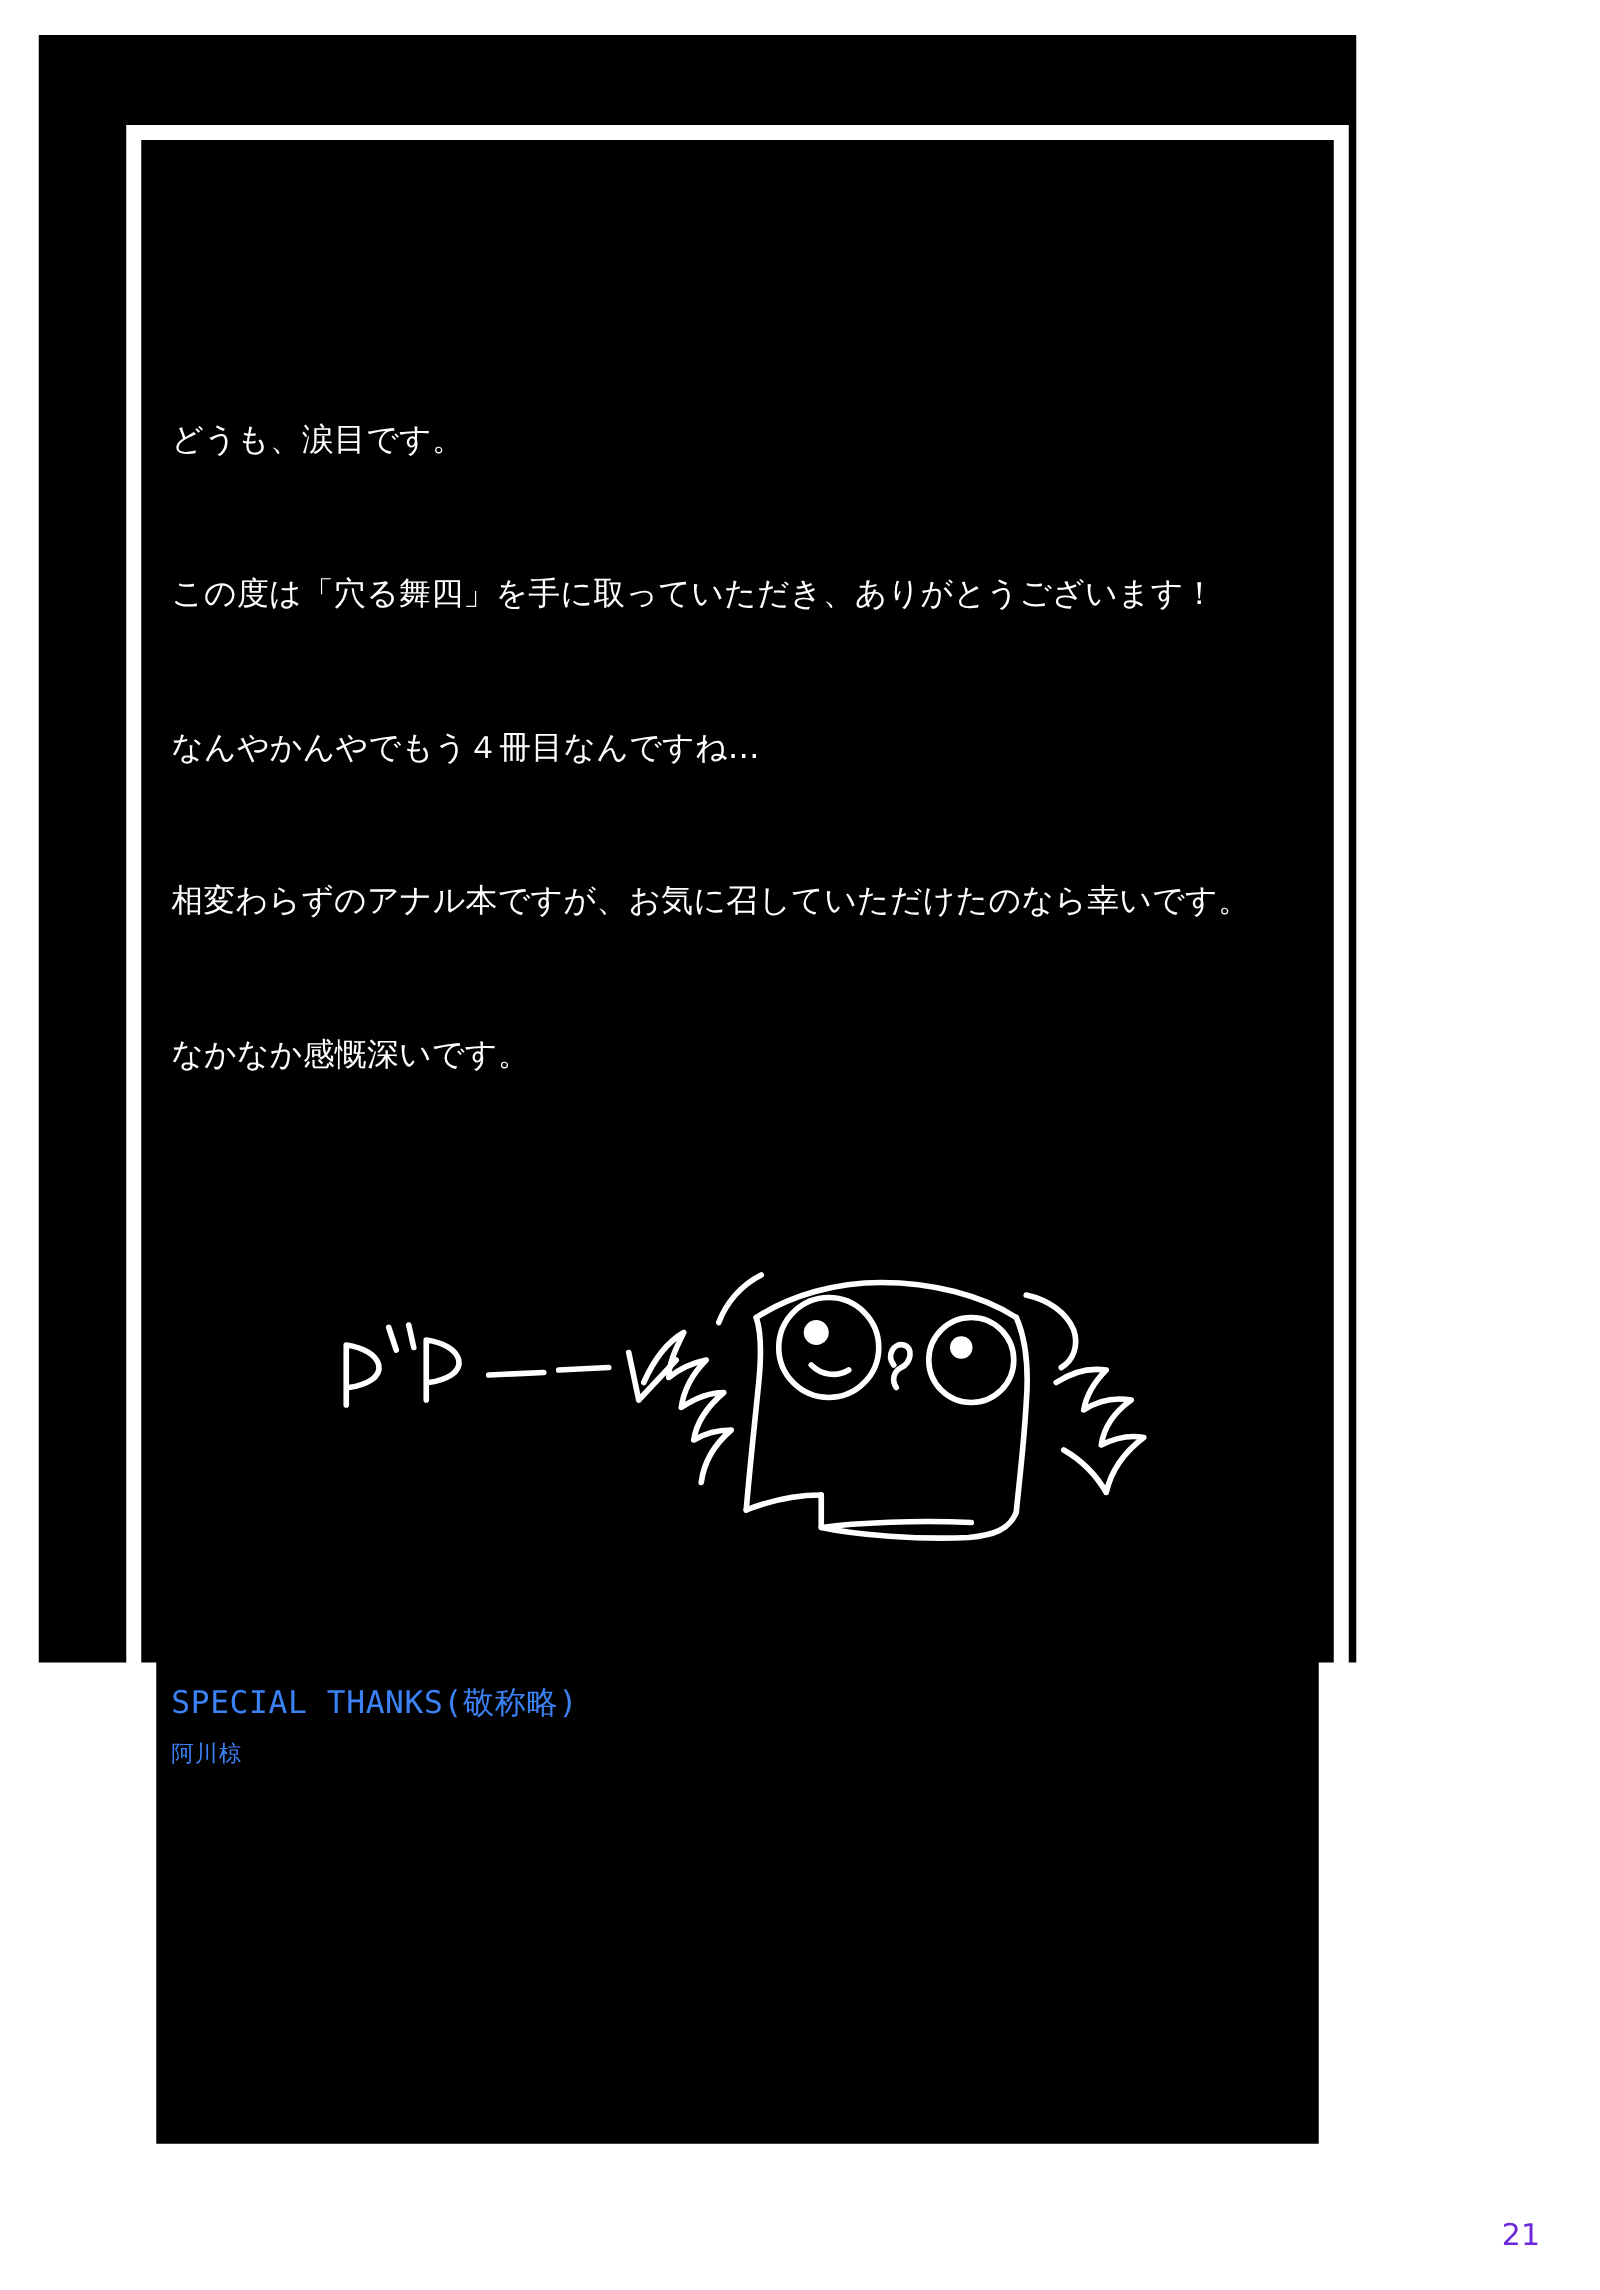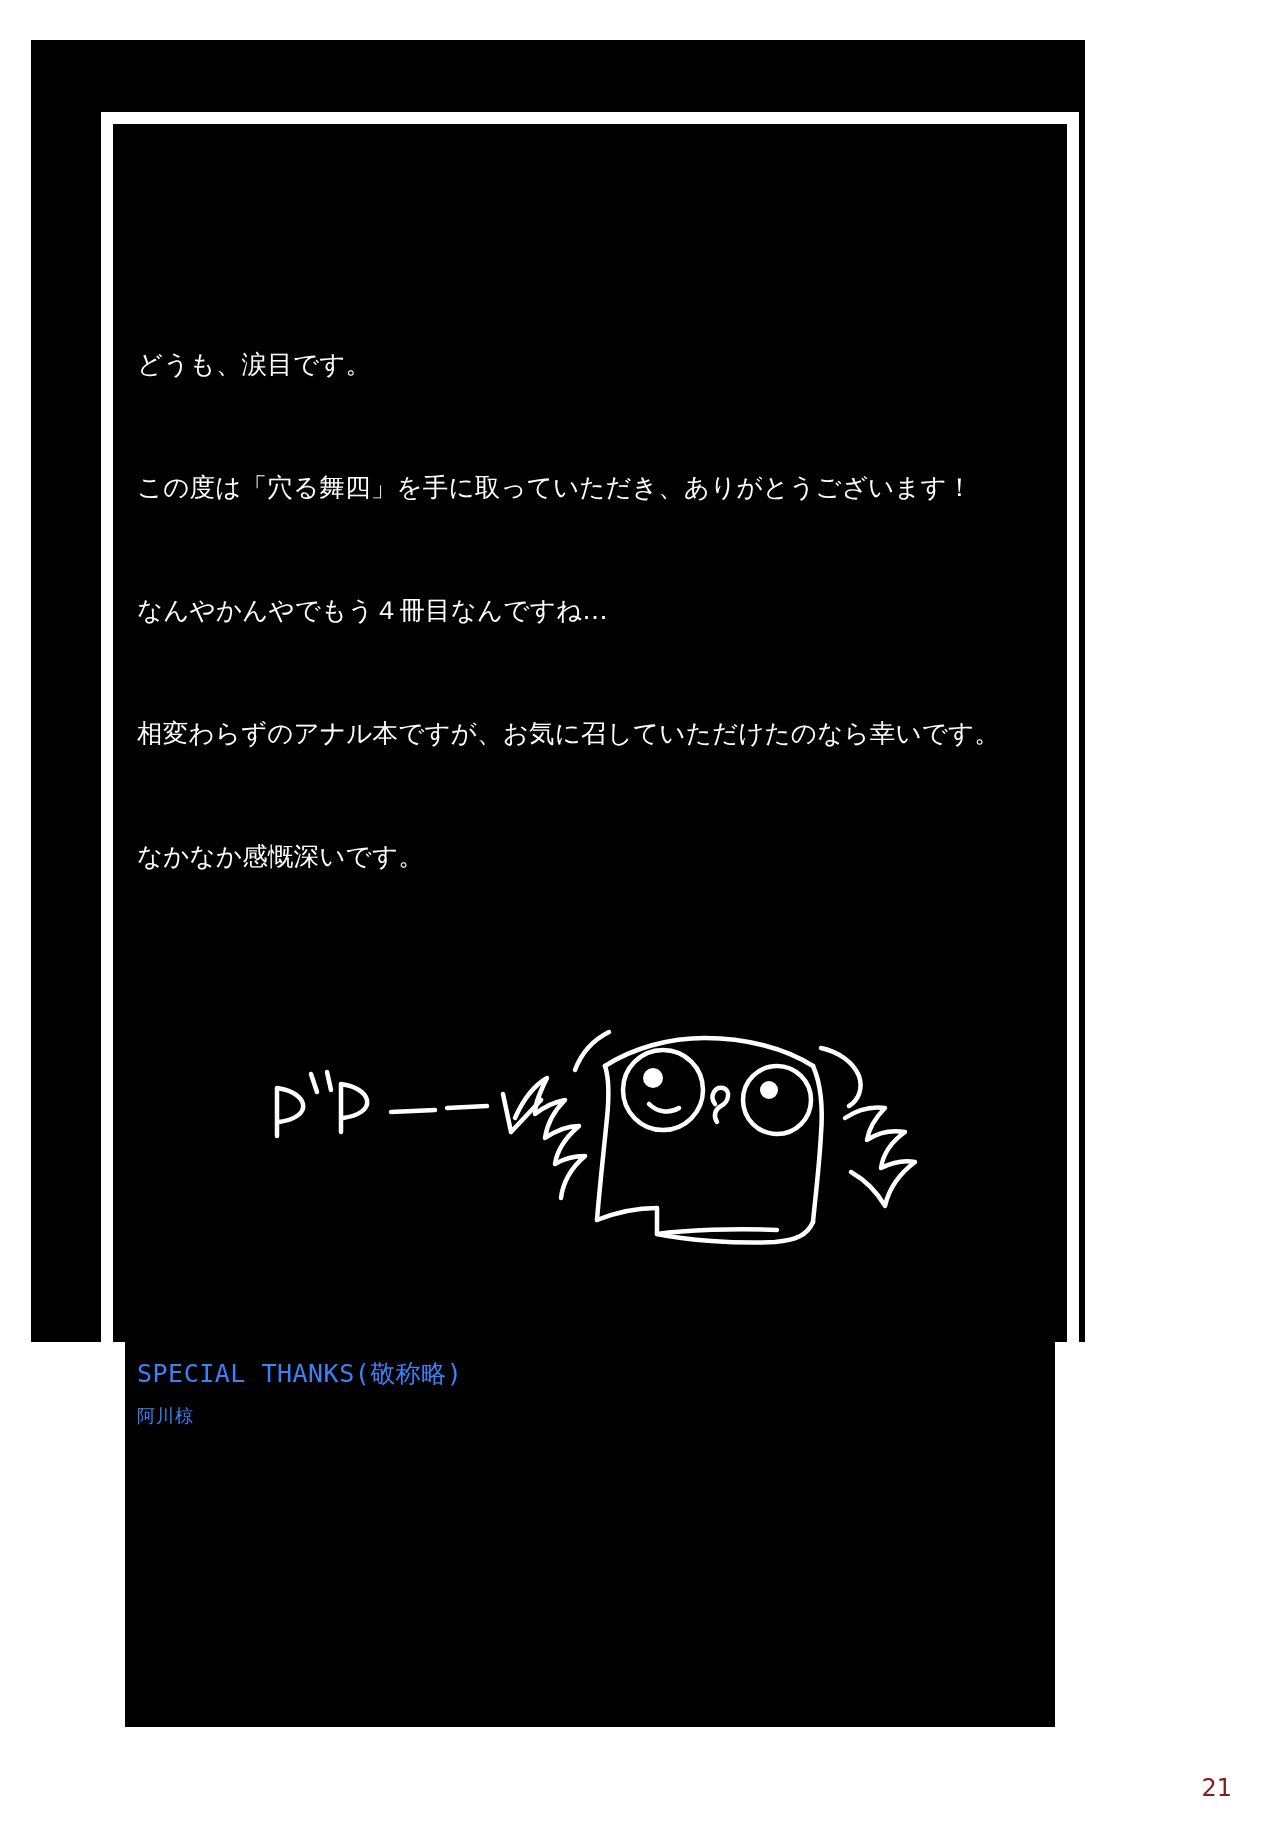--- a/index.html
+++ b/index.html
@@ -11,21 +11,21 @@
     width: 1280px;
     height: 1832px;
     position: relative;
     font-family: "Liberation Serif", serif;
   }
 
   
   .page-block {
     position: absolute;
     left: 31px;
-    top: 40px;
+    top: 28px;
     width: 1054px;
     height: 1302px;
     background: #000000;
     box-sizing: border-box;
   }
 
   
   .white-frame {
     position: absolute;
     left: 70px;
@@ -86,21 +86,21 @@
   .special-thanks .name {
     font-family: "DejaVu Sans", "Liberation Sans", sans-serif;
     font-size: 18px;
     letter-spacing: 1px;
   }
 
   .page-number {
     position: absolute;
     right: 48px;
     bottom: 30px;
-    color: #7f1d1d;
+    color: #6d28d9;
     font-family: "DejaVu Sans", "Liberation Sans", sans-serif;
     font-size: 24px;
   }
 </style>
 </head>
 <body>
 
 <div class="page-block">
 
   <div class="white-frame"></div>

